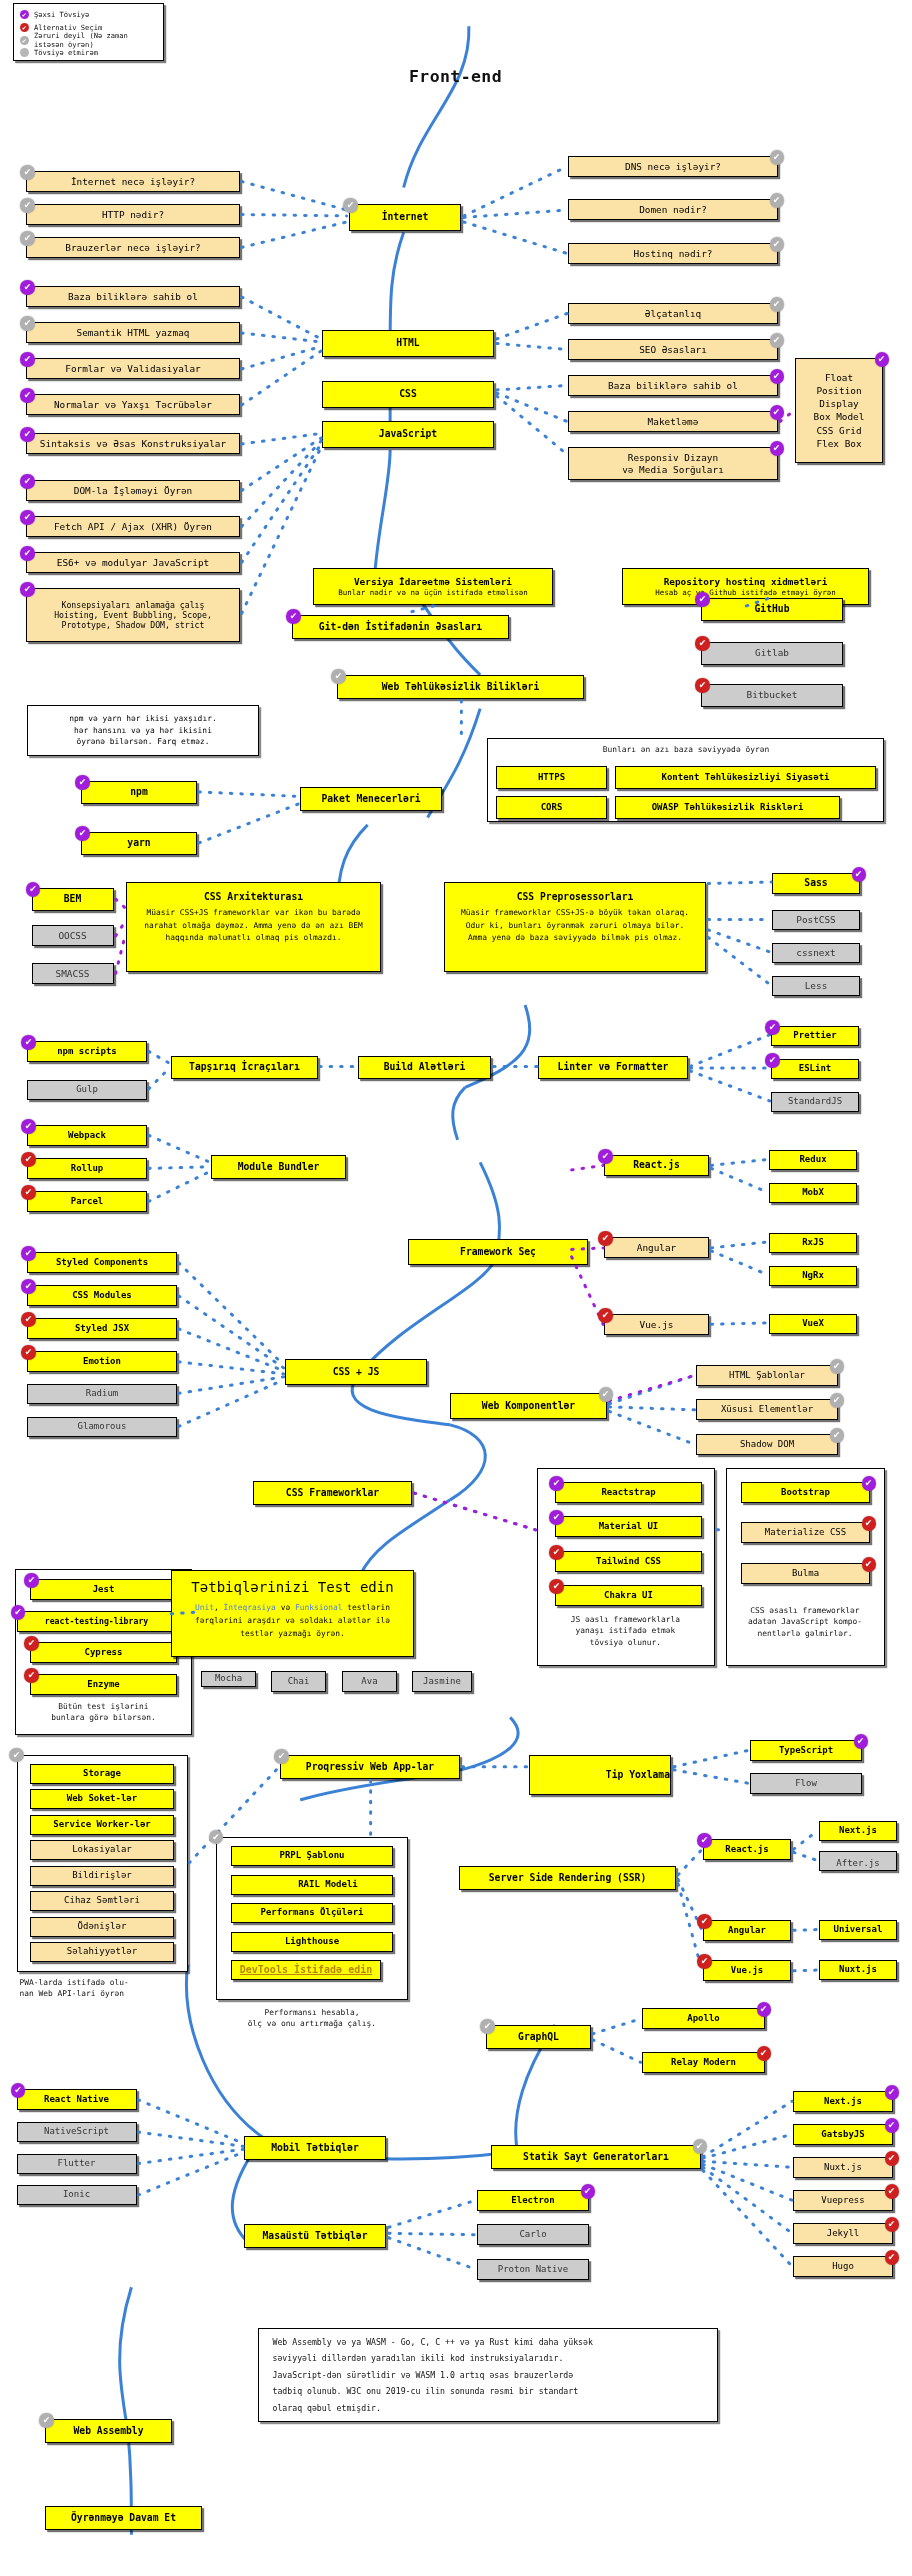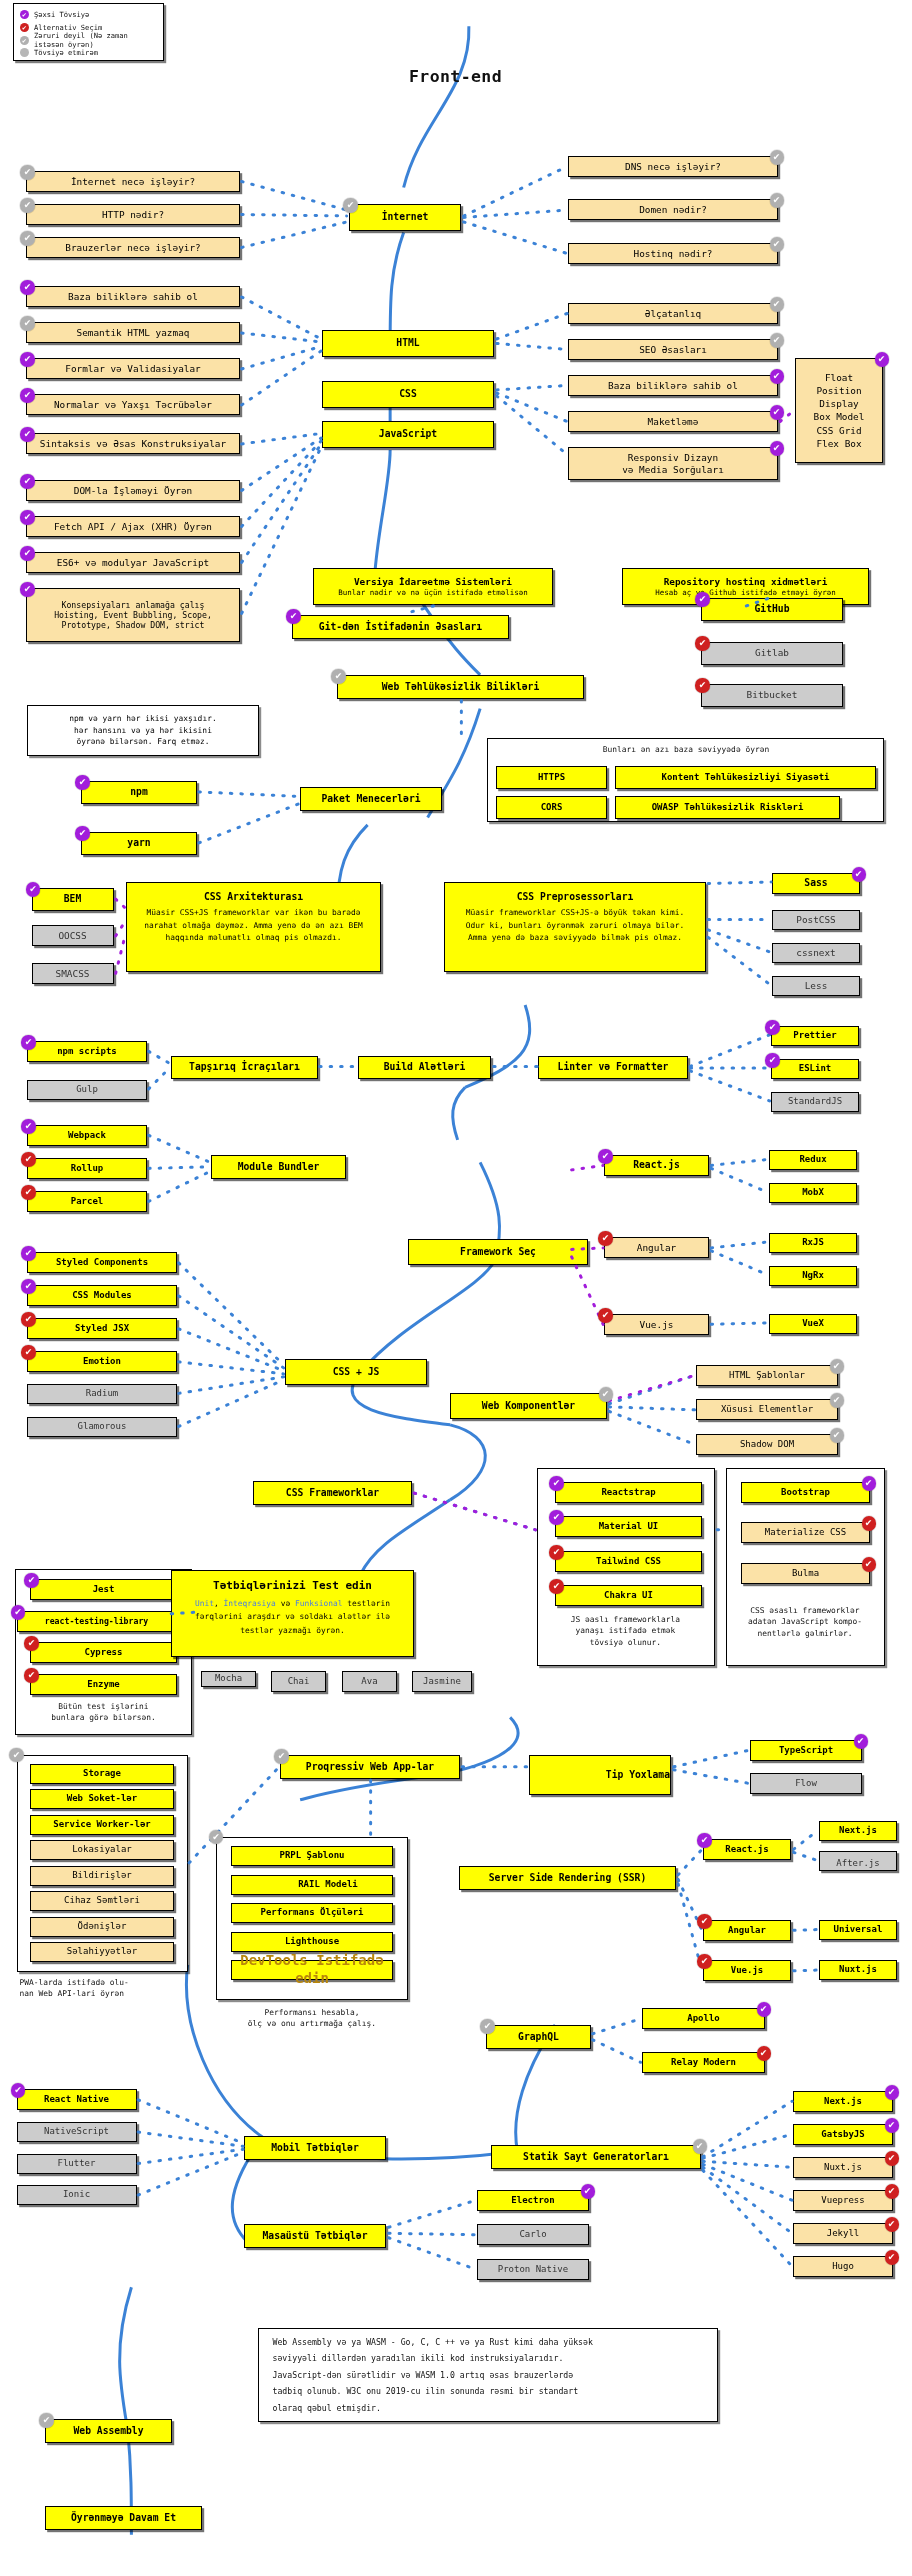--- a/index.html
+++ b/index.html
@@ -283,21 +283,21 @@
 
   <div class="node n-note" style="left:126px;top:882px;width:255px;height:90px;justify-content:flex-start;padding-top:7.5px;gap:4.5px;">
     <span style="font-weight:bold;font-size:9.7px">CSS Arxitekturası</span>
     <span style="white-space:pre-line;font-size:7.9px;line-height:1.6">Müasir CSS+JS frameworklar var ikən bu barədə
 narahat olmağa dəyməz. Amma yenə də ən azı BEM
 haqqında məlumatlı olmaq pis olmazdı.</span>
   </div>
 
   <div class="node n-note" style="left:444px;top:882px;width:262px;height:90px;justify-content:flex-start;padding-top:7.5px;gap:4.5px;">
     <span style="font-weight:bold;font-size:9.7px">CSS Preprosessorları</span>
-    <span style="white-space:pre-line;font-size:7.9px;line-height:1.6">Müasir frameworklar CSS+JS-ə böyük təkan kimi.
+    <span style="white-space:pre-line;font-size:7.9px;line-height:1.6">Müasir frameworklar CSS+JS-ə böyük təkan olaraq.
 Odur ki, bunları öyrənmək zəruri olmaya bilər.
 Amma yenə də baza səviyyədə bilmək pis olmaz.</span>
   </div>
 
   <div class="node n-main" style="left:772px;top:873px;width:88px;height:21px;">
     <span class="badge b-purple tr">✔</span>
     <span>Sass</span>
   </div>
   <div class="node n-grey" style="left:772px;top:910px;width:88px;height:19.5px;">
     <span>PostCSS</span>
@@ -484,21 +484,21 @@
     <span>Cypress</span>
   </div>
   <div class="node n-main" style="left:30px;top:1674px;width:147px;height:21px;font-size:9px;">
     <span class="badge b-red tl">✔</span>
     <span>Enzyme</span>
   </div>
   <div class="freetext" style="left:19.5px;top:1701px;width:168px;white-space:pre-line;">Bütün test işlərini
 bunlara görə bilərsən.</div>
 
   <div class="node n-note" style="left:171px;top:1570px;width:243px;height:87px;justify-content:flex-start;padding-top:7.5px;gap:4.5px;">
-    <span style="font-weight:bold;font-size:11px">Tətbiqlərinizi Test edin</span>
+    <span style="font-weight:normal;font-size:14px">Tətbiqlərinizi Test edin</span>
     <span style="font-size:7.9px;line-height:1.7;">
       <span class="kw">Unit</span><span>, </span><span class="kw">İnteqrasiya</span><span> və </span><span class="kw">Funksional</span><span> testlərin</span><br>
       <span style="white-space:pre-line">fərqlərini araşdır və soldakı alətlər ilə
 testlər yazmağı öyrən.</span>
     </span>
   </div>
 
   <div class="node n-grey" style="left:201px;top:1671px;width:55px;height:16px;font-size:9px;align-items:center;">
     <span>Mocha</span>
   </div>
@@ -555,21 +555,21 @@
   </div>
   <div class="node n-main" style="left:231px;top:1875px;width:162px;height:19.5px;font-size:9px;padding-left:32px;">
     <span>RAIL Modeli</span>
   </div>
   <div class="node n-main" style="left:231px;top:1903px;width:162px;height:19.5px;font-size:9px;">
     <span>Performans Ölçüləri</span>
   </div>
   <div class="node n-main" style="left:231px;top:1932px;width:162px;height:19.5px;font-size:9px;">
     <span>Lighthouse</span>
   </div>
-  <div class="node n-main" style="left:231px;top:1960px;width:162px;height:19.5px;font-size:14px;color:#b8860b;">
+  <div class="node n-main" style="left:231px;top:1960px;width:150px;height:19.5px;font-size:10px;color:#b8860b;text-decoration:underline;">
     <span style="color:#b8860b">DevTools İstifadə edin</span>
   </div>
   <div class="freetext" style="left:219px;top:2007px;width:186px;white-space:pre-line;">Performansı hesabla,
 ölç və onu artırmağa çalış.</div>
 
   <div class="node n-main" style="left:529px;top:1755px;width:142px;height:40px;justify-content:flex-end;">
     <span>Tip Yoxlama</span>
   </div>
   <div class="node n-main" style="left:750px;top:1740px;width:112px;height:21px;font-size:9px;">
     <span class="badge b-purple tr">✔</span>

